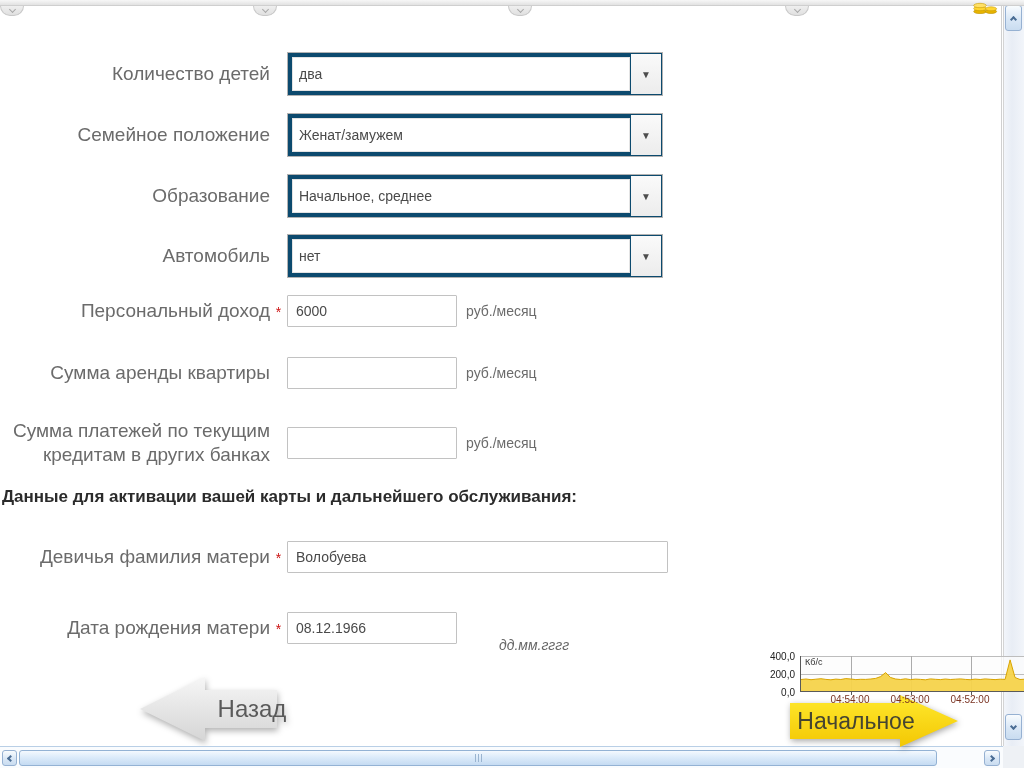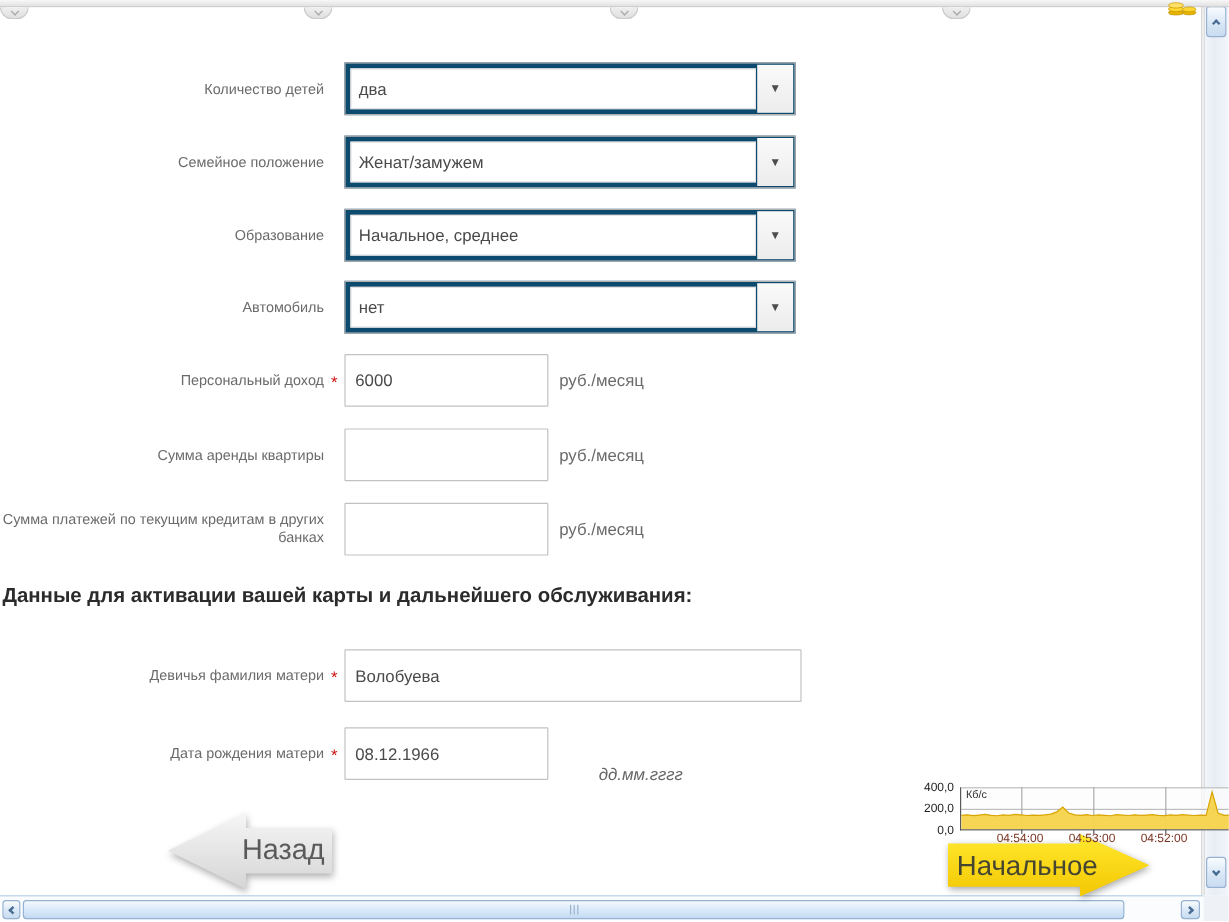--- a/index.html
+++ b/index.html
@@ -34,41 +34,41 @@
   .hbar { position:absolute; left:0; bottom:0; width:1003px; height:22px; z-index:2;
     background:#fafcfe; border-top:1px solid #b9cfe6; }
   .hthumb { position:absolute; left:19px; top:3px; width:918px; height:16px;
     background:linear-gradient(#f4f9fe,#dcebfa 45%,#c5dbf2); border:1px solid #93b2d4;
     border-radius:3px; display:flex; align-items:center; justify-content:center; gap:2px; }
   .hthumb i { display:block; width:1px; height:8px; background:#9ab4d0; }
   .corner { position:absolute; right:0; bottom:0; width:21px; height:22px; background:#eef1f5; z-index:2; }
 
   
   .row { position:absolute; left:0; width:1003px; display:flex; align-items:center; z-index:1; }
-  .lbl { width:270px; text-align:right; font-size:12px; color:#6b6b6b; line-height:1.25; flex:0 0 270px; }
+  .lbl { width:270px; text-align:right; font-size:19px; color:#6b6b6b; line-height:1.25; flex:0 0 270px; }
   .req { width:17px; flex:0 0 17px; text-align:center; color:#cc1111; font-size:14px; padding-top:2px; }
   .combo { position:relative; width:376px; height:44px; background:#0c4a6e; border:1px solid #b2b2b2; }
   .combo .ctext { position:absolute; left:4px; top:4px; right:32px; bottom:4px; border:1px solid #e3e3e3;
     font-size:14px; color:#4a4a4a; display:flex; align-items:center; padding-left:6px; background:#fff; }
   .combo .arrowzone { position:absolute; top:1px; bottom:1px; right:1px; width:30px;
     background:linear-gradient(#fafafa,#ececec); display:flex; align-items:center; justify-content:center;
     color:#4d4d4d; font-size:10px; }
-  input.txt { height:44px; border:1px solid #c2c2c2; background:#fff; font-size:14px; color:#4a4a4a;
+  input.txt { height:32px; border:1px solid #c2c2c2; background:#fff; font-size:14px; color:#4a4a4a;
     padding:0 8px; font-family:"Liberation Sans", sans-serif; border-radius:1px; }
   .w-money { width:170px; } .w-name { width:381px; }
   .suffix { font-size:14px; color:#6b6b6b; margin-left:9px; }
   .hint { font-size:14px; color:#666; font-style:italic; margin-left:42px;margin-top:34px; }
   .section-title { position:absolute; left:2px; top:487px; font-size:17px; font-weight:bold; color:#2b2b2b; z-index:1; }
 
   
   .back-btn { position:absolute; left:140px; top:677px; width:137px; height:64px; z-index:1;
     filter:drop-shadow(1px 3px 3px rgba(0,0,0,0.3)); cursor:pointer; }
   .back-shape { width:100%; height:100%; background:linear-gradient(#f6f6f6,#d5d5d5);
     clip-path:polygon(0px 32px,65px 0px,65px 13px,137px 13px,137px 51px,65px 51px,65px 64px); }
-  .back-label { position:absolute; left:60px; top:13px; width:72px; height:38px; display:flex;
+  .back-label { position:absolute; left:76px; top:13px; width:72px; height:38px; display:flex;
     align-items:center; justify-content:center; font-size:24px; color:#5a5a5a; }
   .submit-btn { position:absolute; left:790px; top:695px; width:168px; height:52px; z-index:5;
     filter:drop-shadow(1px 2px 3px rgba(0,0,0,0.35)); cursor:pointer; }
   .submit-shape { width:100%; height:100%; background:linear-gradient(#ffe92e,#f3c703);
     clip-path:polygon(0px 8px,110px 8px,110px 0px,168px 26px,110px 52px,110px 44px,0px 44px); }
   .submit-label { position:absolute; left:14px; top:8px; width:104px; height:36px; display:flex;
     align-items:center; justify-content:center; font-size:23px; color:#454531; }
 
   
   .net { position:absolute; left:758px; top:648px; width:266px; height:60px; z-index:6; font-size:10px; }

